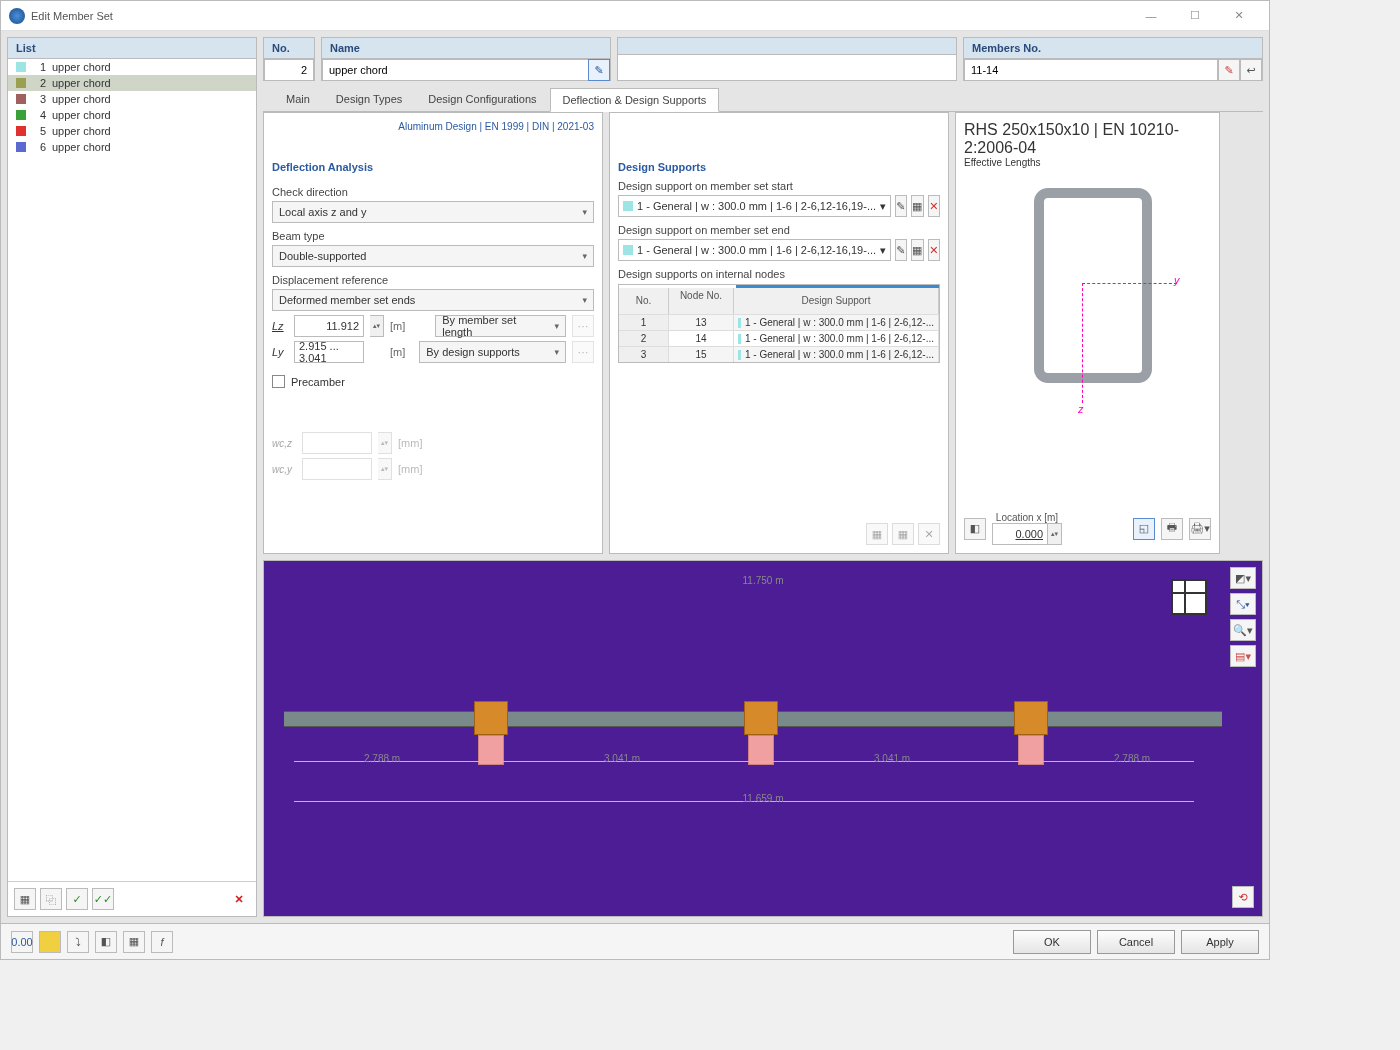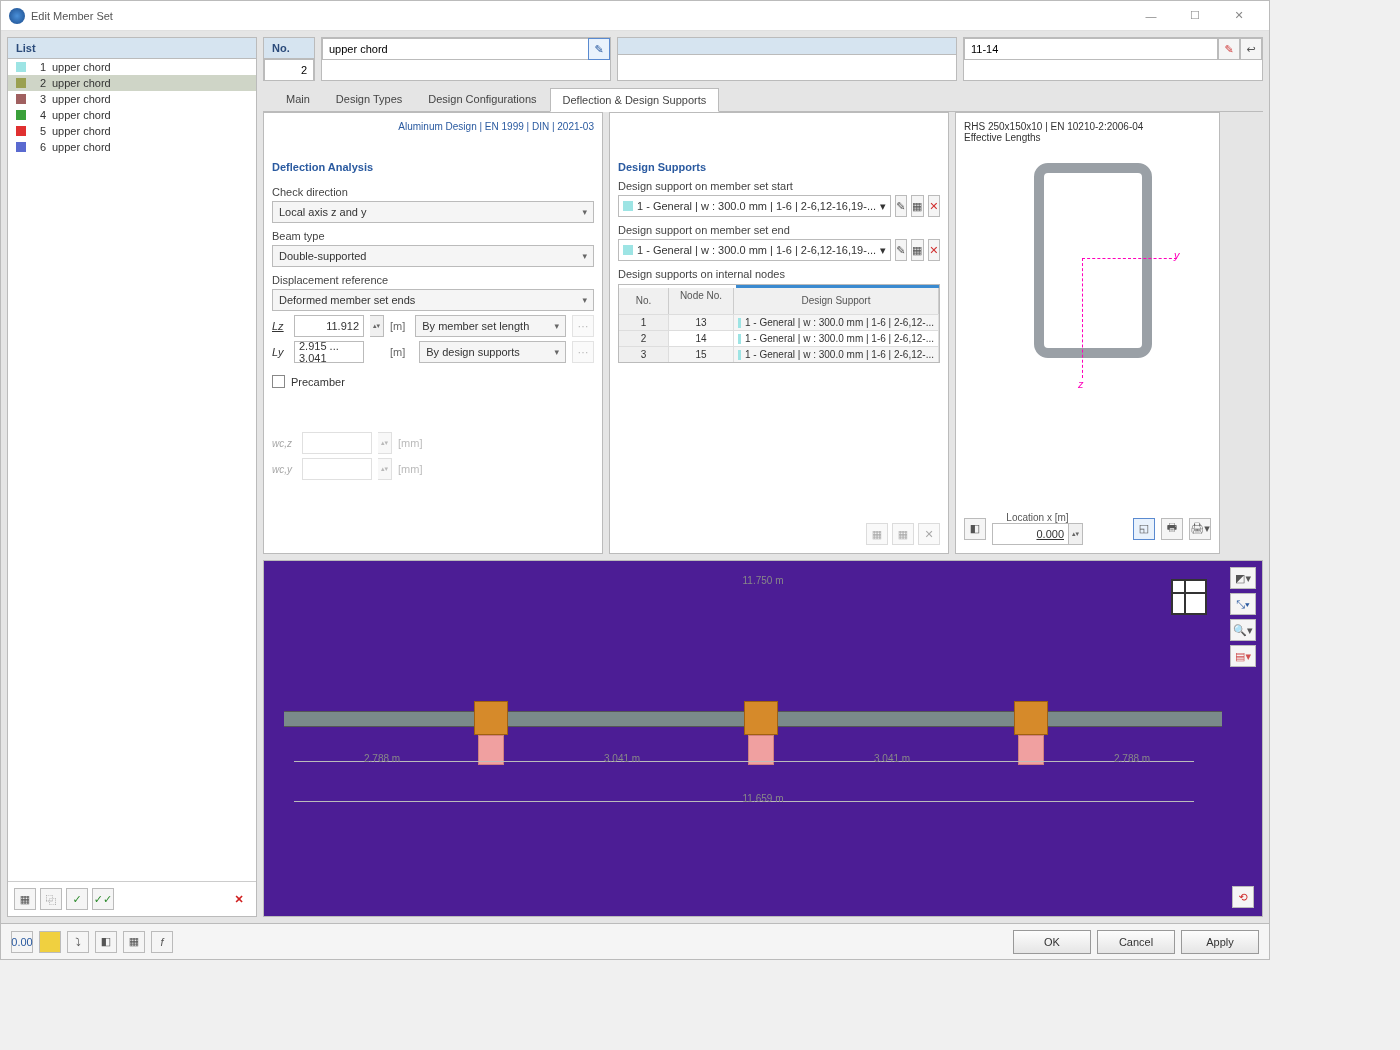--- a/index.html
+++ b/index.html
@@ -140,30 +140,32 @@
       </div>
     </div>
 
     <div class="right-col">
       <div class="toprow">
         <div class="panel no-panel">
           <div class="ph">No.</div>
           <input class="no-input" value="2" style="">
         </div>
         <div class="panel name-panel">
+          <div class="ph">Name</div>
           <div class="name-row">
             <input class="name-input" value="upper chord" style="">
             <div class="rename-btn">✎</div>
           </div>
         </div>
         <div class="panel empty-panel">
           <div class="ph" style="height:17px"></div>
           <div style="height:22px"></div>
         </div>
         <div class="panel members-panel">
+          <div class="ph">Members No.</div>
           <div class="members-row">
             <input class="members-input" value="11-14" style="">
             <div class="tbtn" style="color:#d04040">✎</div>
             <div class="tbtn">↩</div>
           </div>
         </div>
       </div>
 
       <div class="panel" style="padding:0;border:none;background:transparent;">
         <div class="tab-bar" id="tab-bar">
@@ -194,21 +196,21 @@
               <span>Deformed member set ends</span>
                 <span class="chev">▾</span>
             </div>
             <div class="row">
               <span style="width:16px;font-style:italic;text-decoration:underline;">Lz</span>
               <div class="numbox">
                   <span>11.912</span>
                 </div>
               <div class="spin">▴▾</div>
               <span class="unit">[m]</span>
-              <div class="select" style="flex:1;margin-left:4px;gap:24px;">
+              <div class="select" style="flex:1;margin-left:24px;gap:24px;">
                 <span>By member set length</span>
                   <span class="chev">▾</span>
               </div>
               <div class="tbtn" style="opacity:.4">⋯</div>
             </div>
             <div class="row">
               <span style="width:16px;font-style:italic;">Ly</span>
               <div class="numbox">
                   <span>2.915 ... 3.041</span>
                 </div>
@@ -293,35 +295,35 @@
             </div>
             <div style="height:160px;"></div>
             <div style="display:flex;gap:4px;justify-content:flex-end;">
               <div class="tbtn" style="opacity:.5">▦</div>
               <div class="tbtn" style="opacity:.5">▦</div>
               <div class="tbtn" style="opacity:.5">✕</div>
             </div>
           </div>
 
           <div class="preview">
-            <div style="font-size:10px;">RHS 250x150x10 | EN 10210-2:2006-04</div>
+            <div style="font-size:16px;">RHS 250x150x10 | EN 10210-2:2006-04</div>
             <div style="font-size:10px;">Effective Lengths</div>
             <div class="cross-section">
               <div class="rhs"></div>
               <div class="axis-y"></div>
               <div class="axis-z"></div>
               <span class="axis-lbl" style="left:210px;top:96px;">y</span>
               <span class="axis-lbl" style="left:114px;top:225px;">z</span>
             </div>
             <div class="loc-row">
               <div class="tbtn">◧</div>
               <div style="flex:0 0 auto;text-align:center;">
                  <div style="font-size:10px;color:#555;">Location x [m]</div>
                  <div style="display:flex;">
-                   <div class="numbox" style="width:77px;text-decoration:underline;">
+                   <div class="numbox" style="width:56px;text-decoration:underline;">
                       <span>0.000</span>
                     </div>
                    <div class="spin">▴▾</div>
                  </div>
               </div>
               <div style="flex:1"></div>
               <div class="tbtn" style="border-color:#5a8ad0;background:#e9f2fc;">◱</div>
               <div class="tbtn">🖶</div>
               <div class="tbtn">🖨▾</div>
             </div>

